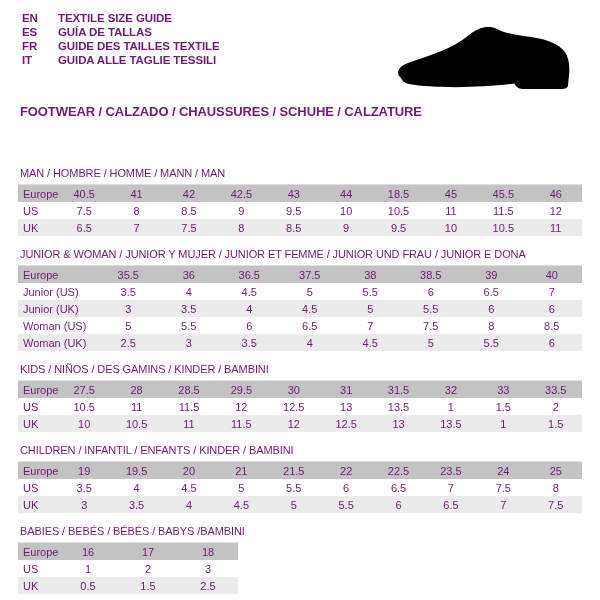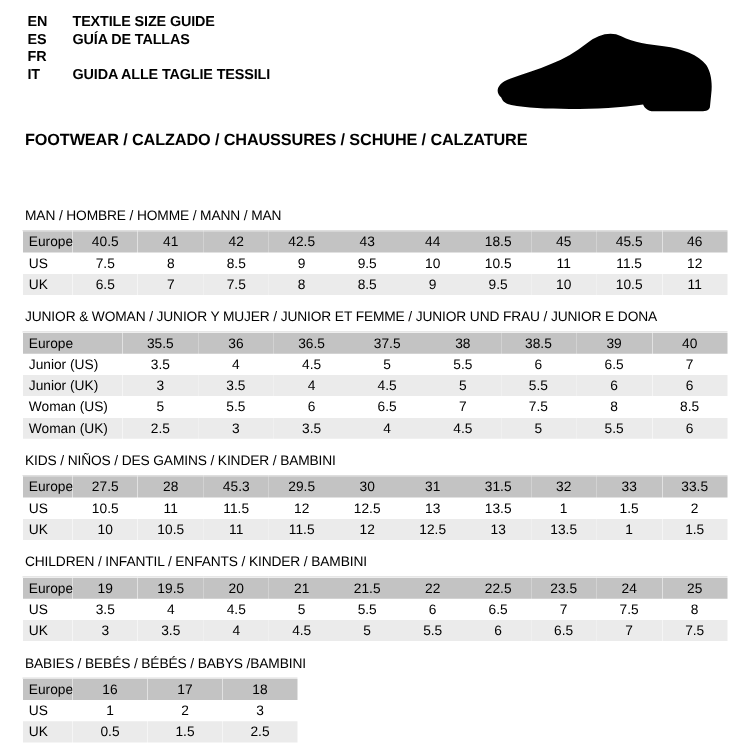--- a/index.html
+++ b/index.html
@@ -2,21 +2,21 @@
 <html style="--hdr-bg: #c3c3c3; --alt-bg: #ebebeb;"><head>
 <meta charset="utf-8">
 <style>
   html, body { margin: 0; padding: 0; background: #fff; }
   .page {
     position: relative;
     width: 600px;
     height: 600px;
     background: #ffffff;
     font-family: "Liberation Sans", sans-serif;
-    color: #000000;
+    color: #701a75;
     overflow: hidden;
   }
 
   
   .langs { position: absolute; top: 11px; left: 22px; }
   .lang-row { display: flex; font-weight: 700; font-size: 11.5px; line-height: 14px; letter-spacing: -0.1px; }
   .lang-code { width: 36px; flex: 0 0 36px; }
 
   
   .shoe { position: absolute; top: 20px; left: 391px; }
@@ -65,20 +65,21 @@
         <div class="lang-row">
           <span class="lang-code">EN</span>
           <span class="lang-label">TEXTILE SIZE GUIDE</span>
         </div>
         <div class="lang-row">
           <span class="lang-code">ES</span>
           <span class="lang-label">GUÍA DE TALLAS</span>
         </div>
         <div class="lang-row">
           <span class="lang-code">FR</span>
+          <span class="lang-label">GUIDE DES TAILLES TEXTILE</span>
         </div>
         <div class="lang-row">
           <span class="lang-code">IT</span>
           <span class="lang-label">GUIDA ALLE TAGLIE TESSILI</span>
         </div>
       </div>
 
     <svg class="shoe" width="188" height="86" viewBox="0 0 188 86" aria-hidden="true">
       <path id="shoe-path" fill="#000000" d="M10,58
            C5,54 6,47 17,43
@@ -245,21 +246,21 @@
             <col>
             <col>
             <col>
             <col>
           </colgroup>
           <tbody>
             <tr class="hdr">
               <td class="label">Europe</td>
               <td>27.5</td>
               <td>28</td>
-              <td>45.3</td>
+              <td>28.5</td>
               <td>29.5</td>
               <td>30</td>
               <td>31</td>
               <td>31.5</td>
               <td>32</td>
               <td>33</td>
               <td>33.5</td>
             </tr>
             <tr>
               <td class="label">US</td>

